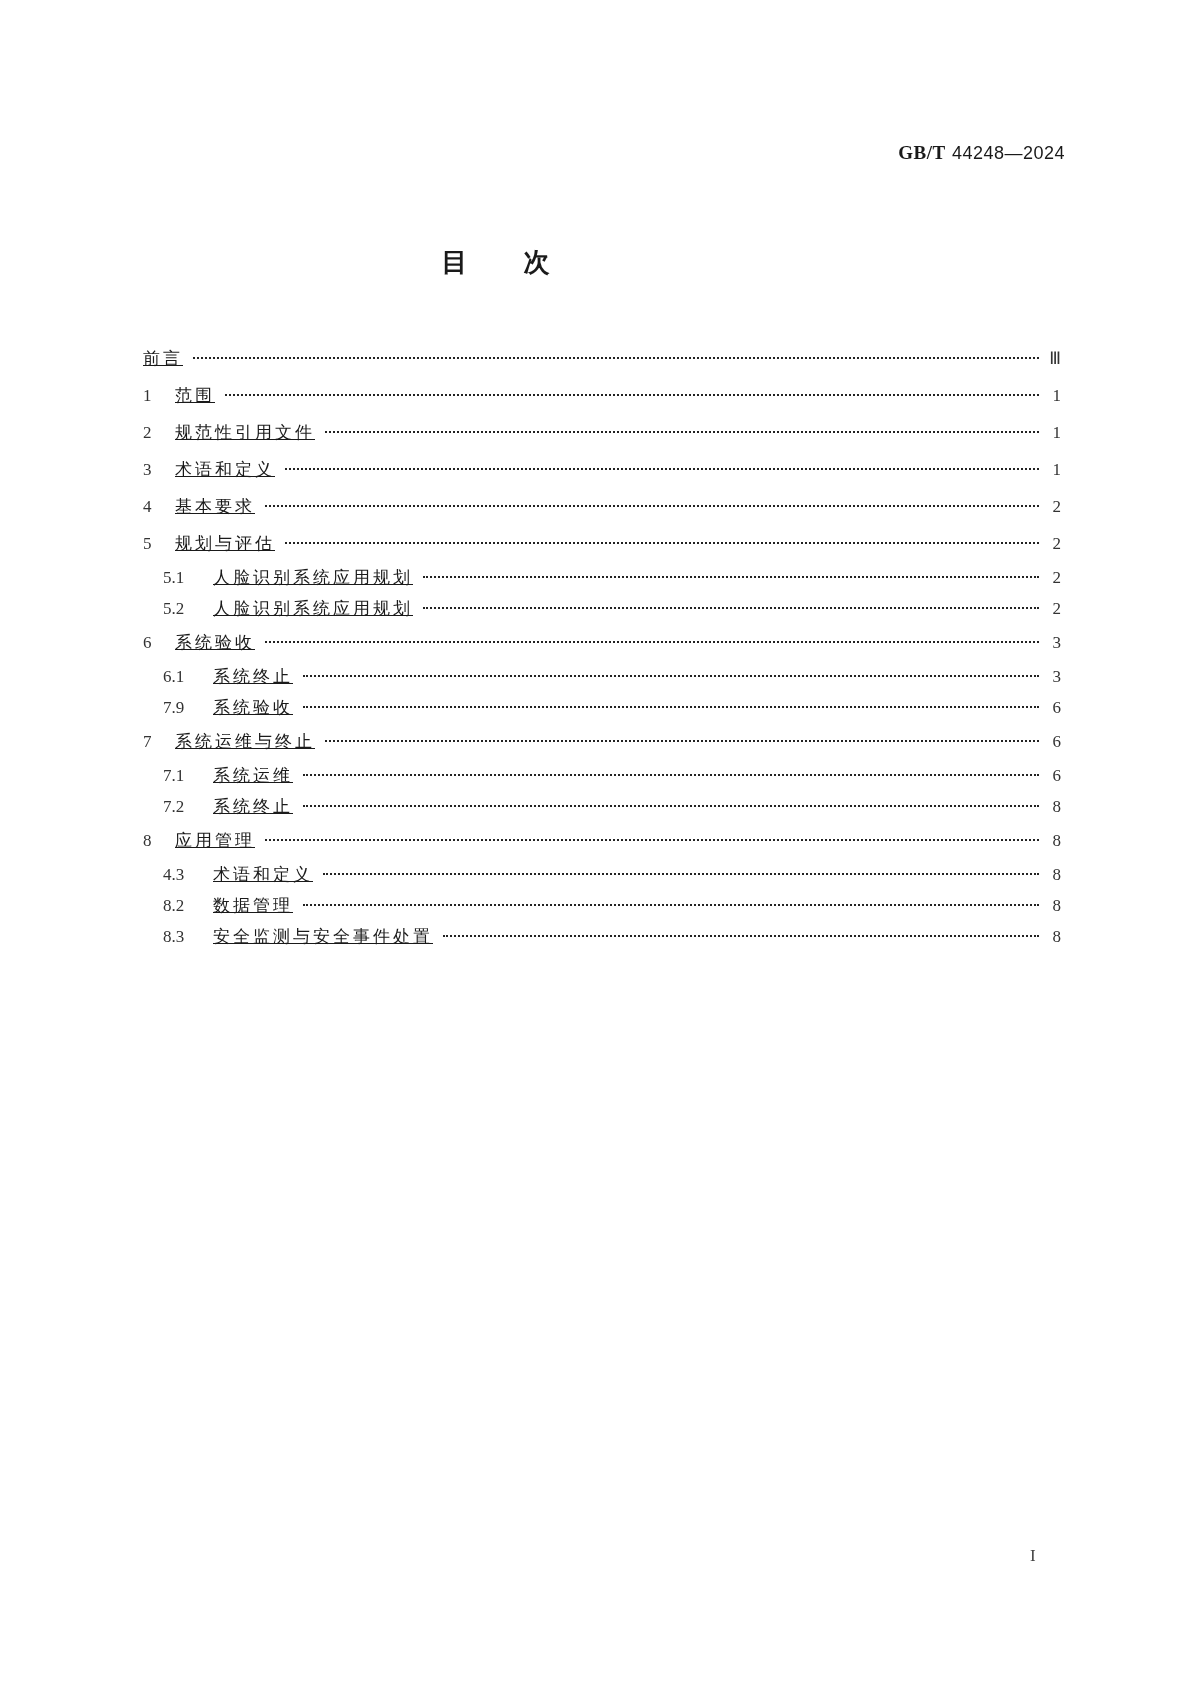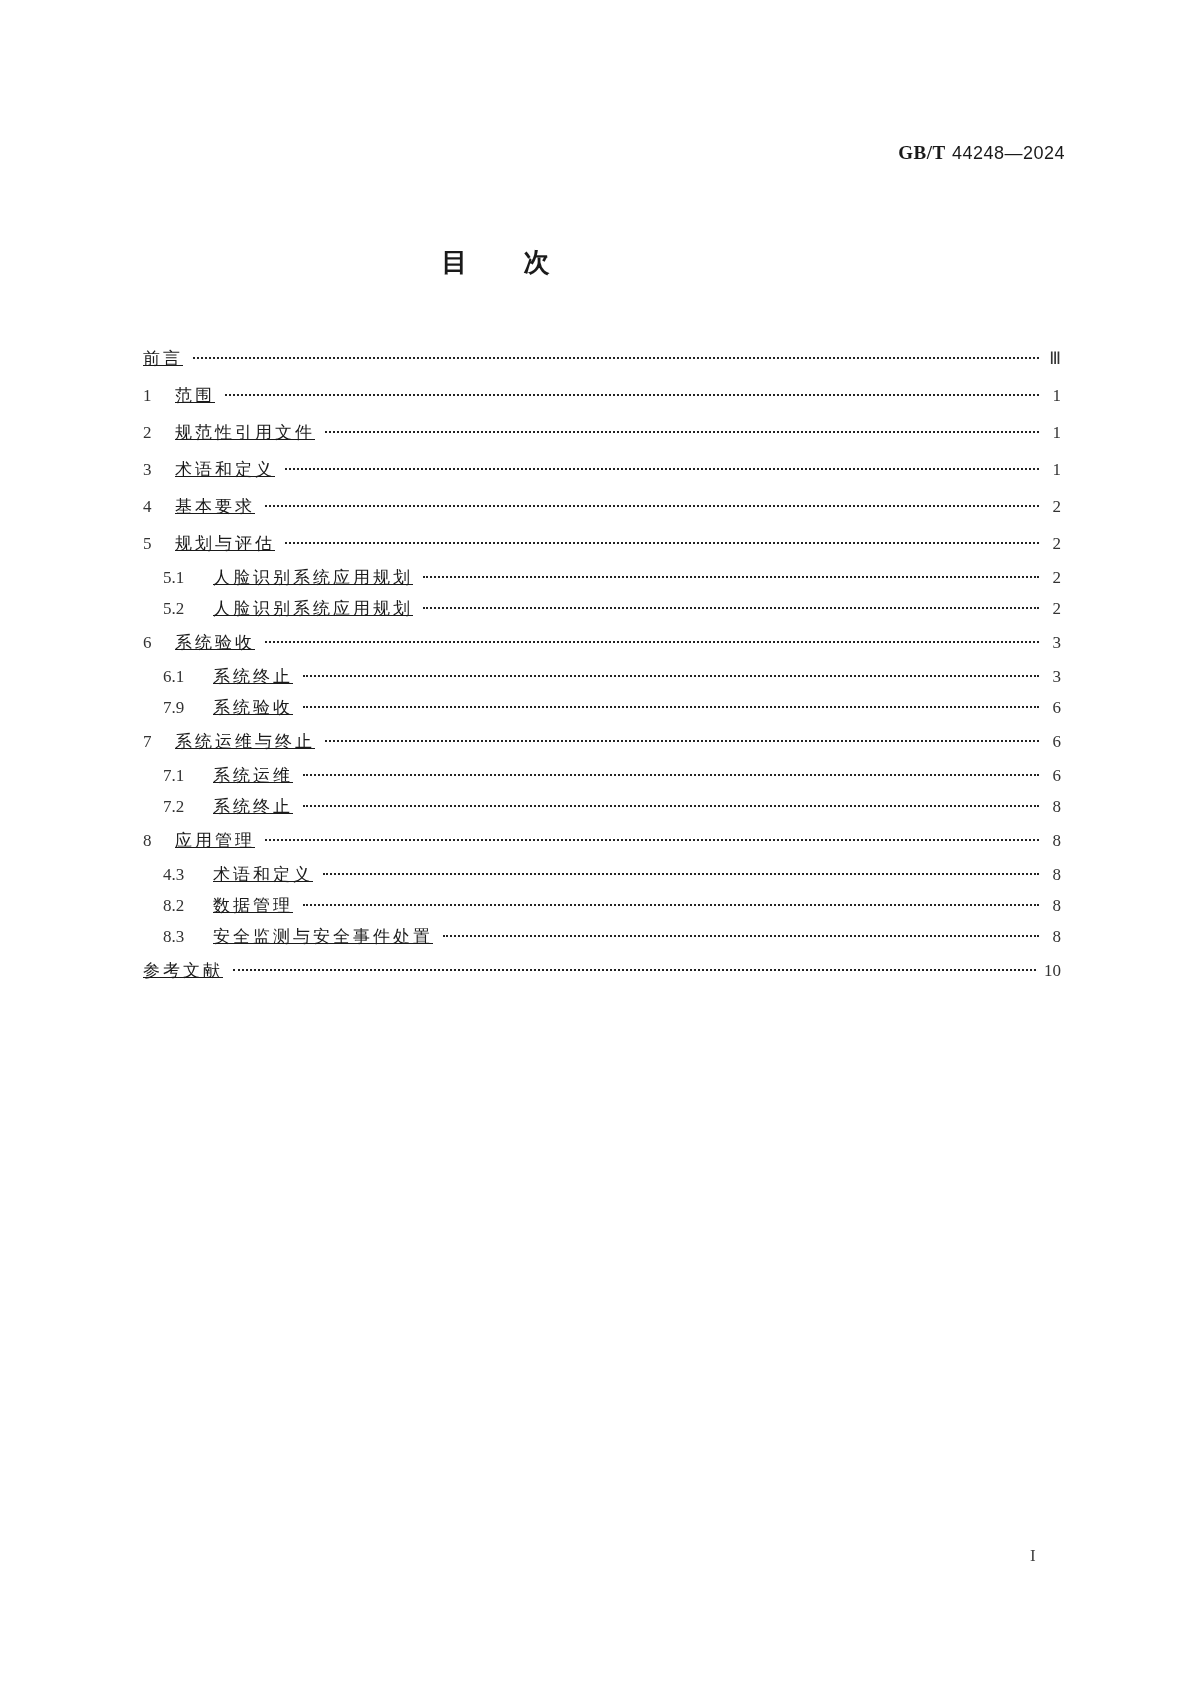--- a/index.html
+++ b/index.html
@@ -134,20 +134,15 @@
     <span class="label">数据管理</span>
     <span class="leader"></span>
     <span class="page">8</span>
   </div>
   <div class="toc-row sub">
     <span class="num">8.3</span>
     <span class="label">安全监测与安全事件处置</span>
     <span class="leader"></span>
     <span class="page">8</span>
   </div>
-  <div class="toc-row">
-    <span class="label">参考文献</span>
-    <span class="leader"></span>
-    <span class="page">10</span>
-  </div>
 </div>
 
 <div class="folio">I</div>
 
 </body></html>

